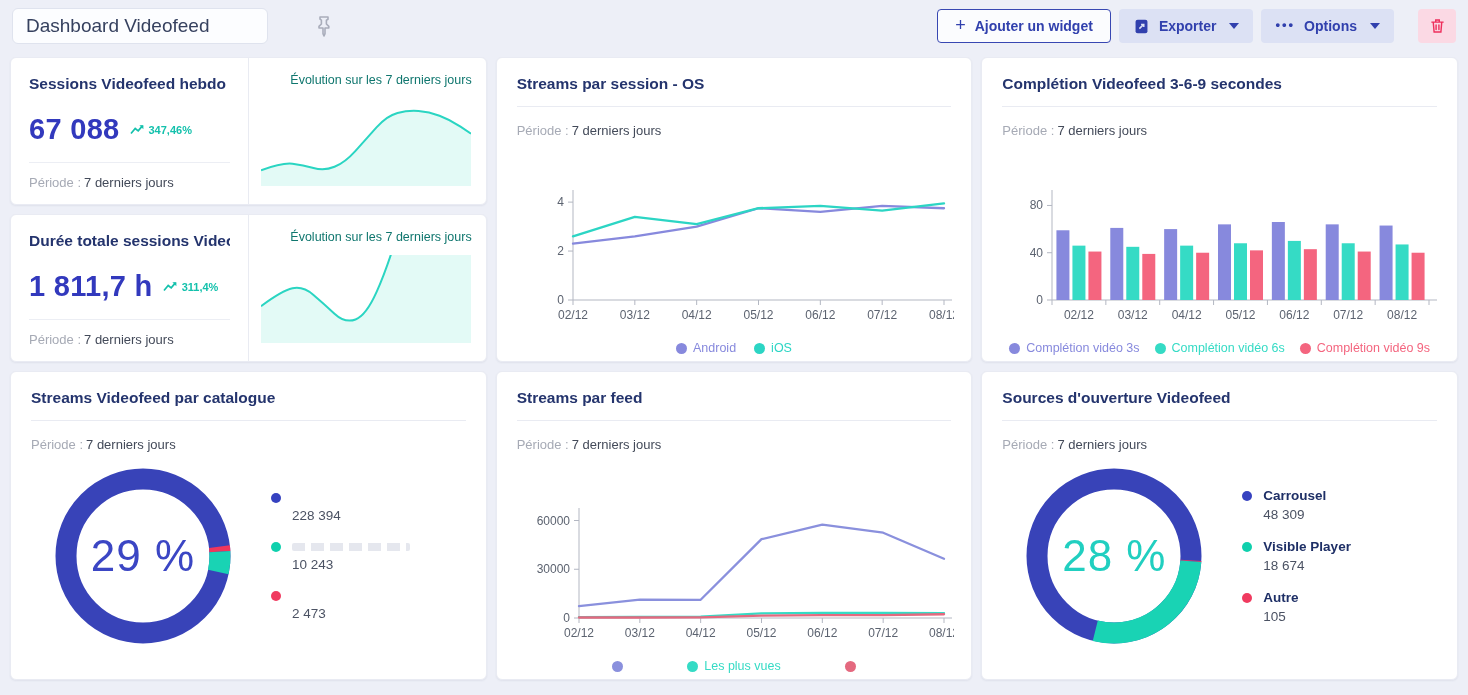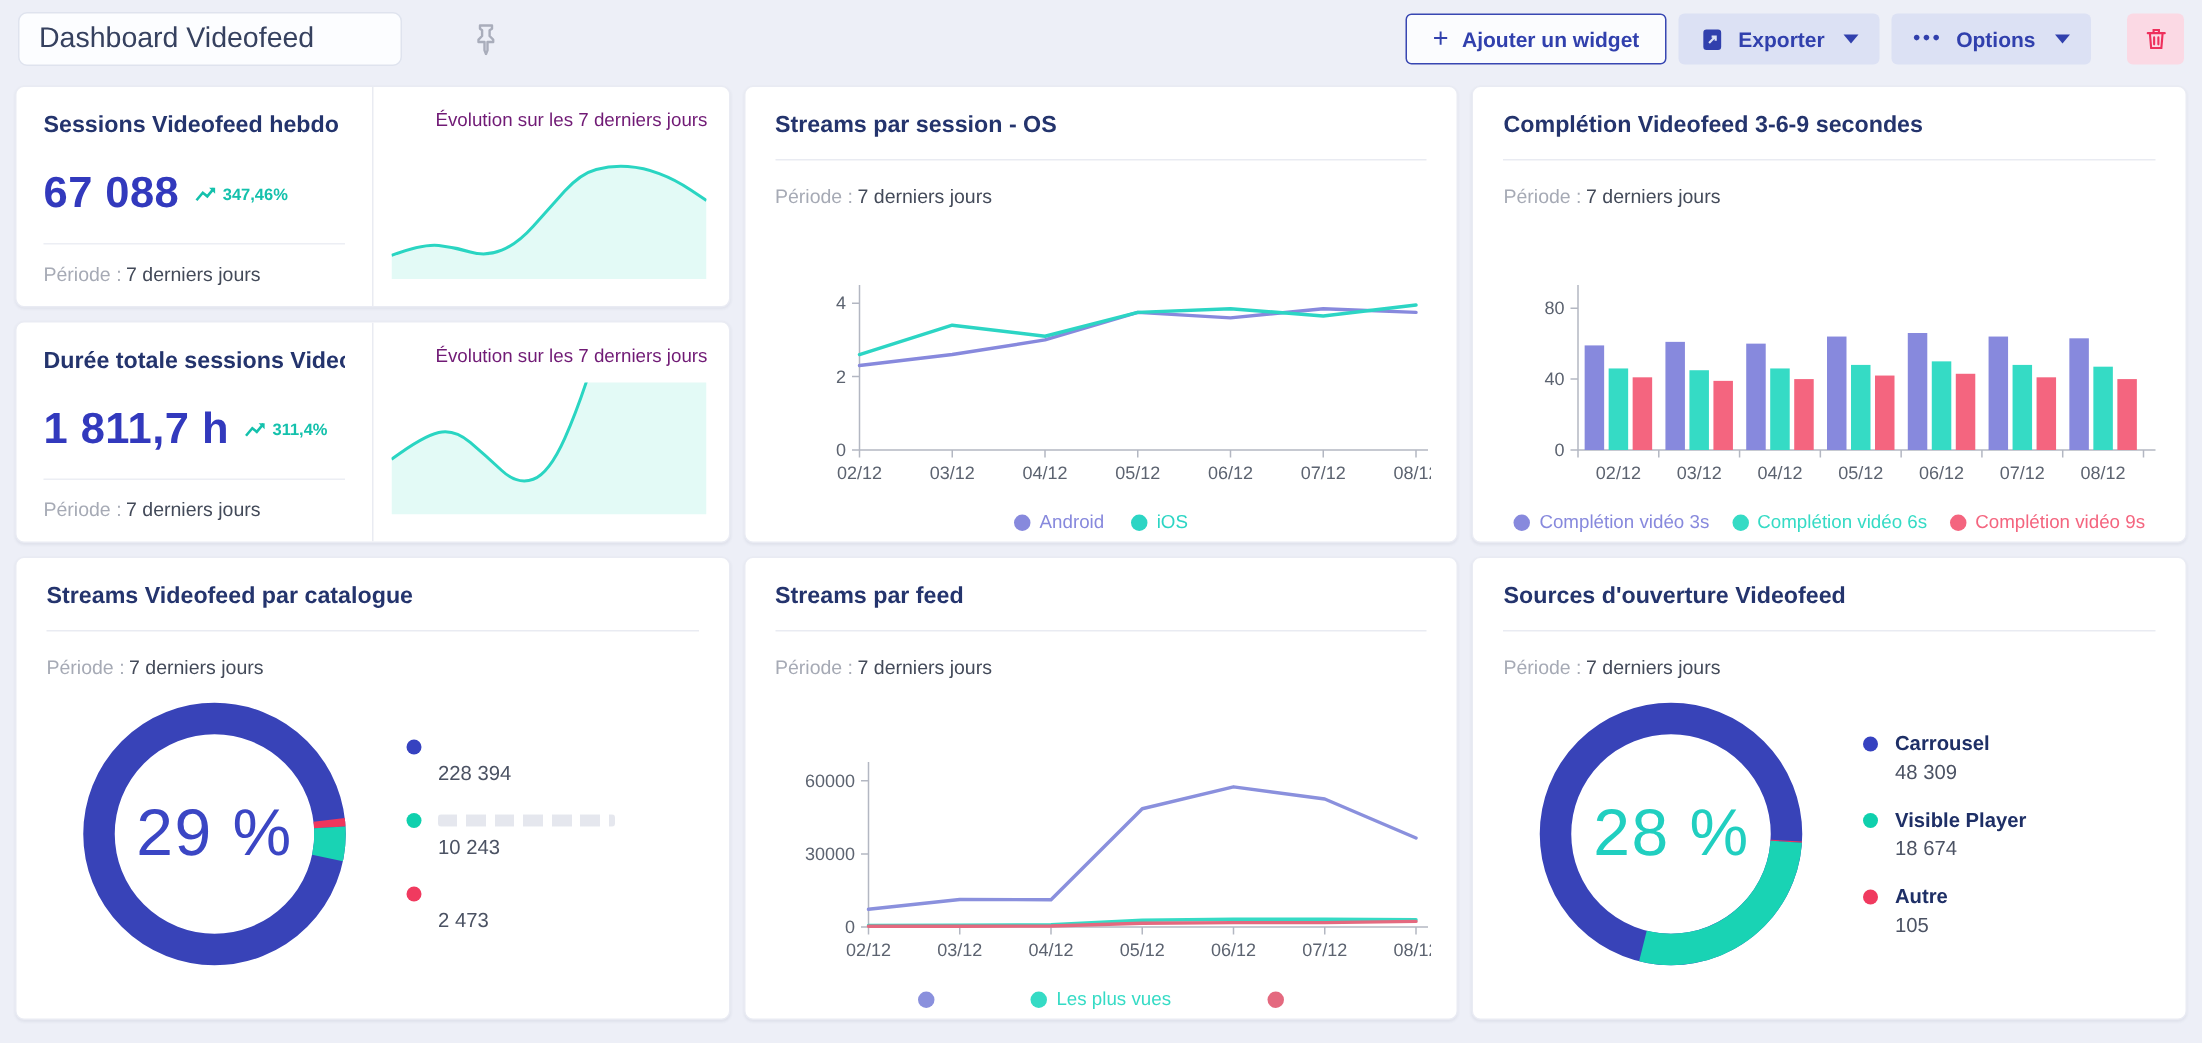--- a/index.html
+++ b/index.html
@@ -42,21 +42,21 @@
   .kpi-left { flex: 1 1 50%; min-width: 0; padding: 17px 18px 14px 18px; display: flex; flex-direction: column; }
   .kpi-title { font-size: 15.5px; font-weight: 700; color: #24346d; white-space: nowrap; overflow: hidden; }
   .kpi-value-row { margin-top: 22px; display: flex; align-items: center; }
   .kpi-value { font-size: 29px; font-weight: 800; color: #3239bd; letter-spacing: .3px; }
   .trend { display: inline-flex; align-items: center; gap: 4px; margin-left: 10px; color: #14c1ac; font-size: 11px; font-weight: 700; }
   .kpi-hr { border-bottom: 1px solid #eceef4; margin-top: 16px; }
   .kpi-period { margin-top: 12px; }
   .period { font-size: 13px; color: #a6aab5; }
   .period .pv { color: #434a59; margin-left: 3px; }
   .kpi-right { flex: 1 1 50%; border-left: 1px solid #e9ebf2; display: flex; flex-direction: column; padding: 15px 14px 18px 12px; }
-  .evo { font-size: 12.5px; color: #701a75; text-align: right; }
+  .evo { font-size: 12.5px; color: #0f766e; text-align: right; }
   .spark { margin-top: auto; display: block; }
   
   .chart-card { padding: 17px 20px 8px 20px; }
   .w-title { font-size: 15.5px; font-weight: 700; color: #24346d; }
   .divider { border-bottom: 1px solid #e9ebf2; margin-top: 13px; }
   .c-period { margin-top: 16px; }
   .plot { display: block; margin-top: 26px; }
   .h-legend { display: flex; justify-content: center; align-items: center; margin-top: 3px; font-size: 12.5px; }
   .h-legend .lg-item { display: inline-flex; align-items: center; gap: 6px; cursor: pointer; }
   .lg-dot { width: 11px; height: 11px; border-radius: 50%; display: inline-block; }

